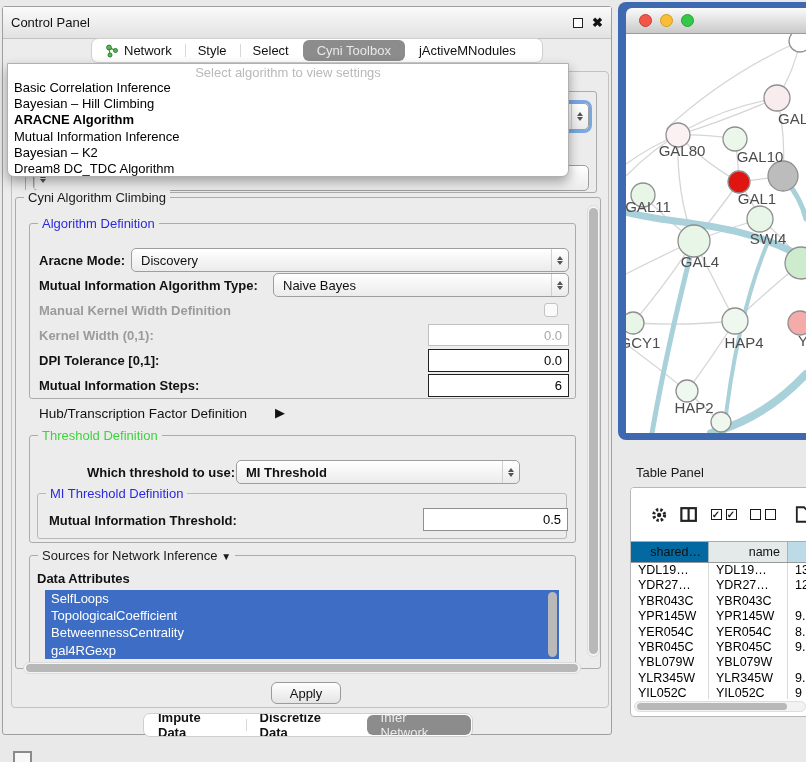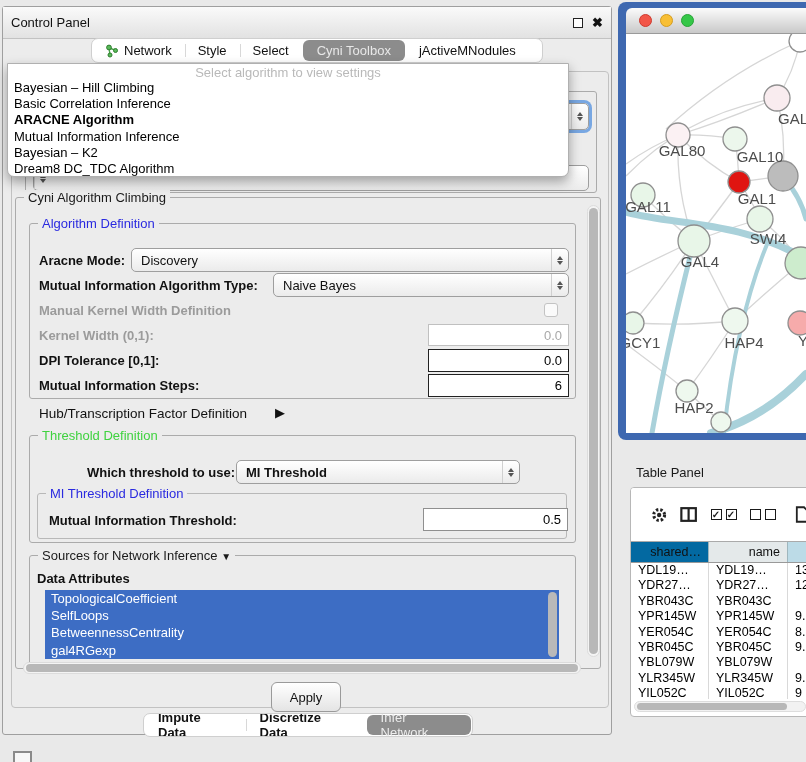--- a/index.html
+++ b/index.html
@@ -69,21 +69,21 @@
   .attr-item { color:#fff; font-size:13px; height:17.2px; line-height:17.2px; padding-left:6px; white-space:nowrap; }
   .list-vscroll { position:absolute; right:2px; top:2px; width:9px; bottom:2px; background:#b9b9b9; border-radius:5px; }
 
   .v-scrollbar { position:absolute; left:584px; top:198px; width:13px; height:452px;
     background:#f4f4f4; border:1px solid #dcdcdc; border-radius:7px; }
   .v-scrollbar .thumb { position:absolute; left:1px; right:1px; top:2px; bottom:2px; background:#b8b8b8; border-radius:6px; }
   .h-scrollbar { position:absolute; left:20px; top:655px; width:558px; height:12px;
     background:#f4f4f4; border:1px solid #dcdcdc; border-radius:6px; }
   .h-scrollbar .thumb { position:absolute; top:1px; bottom:1px; left:2px; right:2px; background:#b8b8b8; border-radius:6px; }
 
-  .apply-button { position:absolute; left:268px; top:675px; width:70px; height:30px;
+  .apply-button { position:absolute; left:268px; top:675px; width:70px; height:22px;
     background:linear-gradient(#ffffff,#e4e4e4); border:1px solid #9a9a9a; border-radius:6px;
     font-size:13px; color:#111; display:flex; align-items:center; justify-content:center; }
 
   .bottom-tabbar { position:absolute; left:140px; top:706px; width:330px; height:24px;
     background:#fff; border:1px solid #cfcfcf; border-radius:7px; display:flex; overflow:hidden; }
   .bottom-tab { display:flex; align-items:center; padding:0 14px; font-size:13px; font-weight:bold; color:#111; position:relative; }
   .bottom-tab + .bottom-tab::before { content:""; position:absolute; left:0; top:5px; bottom:5px; width:1px; background:#d8d8d8; }
   .bottom-tab.selected { background:#8c8c8c; color:#ededed; border-radius:6px; margin:1px; font-weight:normal; }
   .bottom-tab.selected::before { display:none; }
 
@@ -173,22 +173,22 @@
     </div>
     <div class="combo combo-hidden2">
       <span class="combo-stepper">
           <span class="tri-up"></span>
           <span class="tri-down"></span>
         </span>
     </div>
 
     <div class="algo-popup">
       <div class="popup-placeholder">Select algorithm to view settings</div>
+      <div class="popup-item">Basic Correlation Inference</div>
       <div class="popup-item">Bayesian – Hill Climbing</div>
-      <div class="popup-item">Basic Correlation Inference</div>
       <div class="popup-item selected">ARACNE Algorithm</div>
       <div class="popup-item">Mutual Information Inference</div>
       <div class="popup-item">Bayesian – K2</div>
       <div class="popup-item">Dream8 DC_TDC Algorithm</div>
     </div>
 
     <div class="groupbox" style="left:12px; top:190px; width:586px; height:472px;">
       <span class="group-title gt-black">Cyni Algorithm Climbing</span>
     </div>
 
@@ -241,22 +241,22 @@
     <div class="tfield" style="left:420px; top:501px; width:145px; height:23px; border-width:1px; border-color:#8f8f8f;">0.5</div>
 
     <div class="groupbox" style="left:26px; top:548px; width:547px; height:112px;">
       <span class="group-title gt-black">
         <span>Sources for Network Inference</span>
         <span style="font-size:10px;">▼</span>
       </span>
     </div>
     <span class="lbl" style="left:34px; top:564px;">Data Attributes</span>
     <div class="attr-list">
+      <div class="attr-item">SelfLoops</div>
       <div class="attr-item">TopologicalCoefficient</div>
-      <div class="attr-item">SelfLoops</div>
       <div class="attr-item">BetweennessCentrality</div>
       <div class="attr-item">gal4RGexp</div>
       <div class="list-vscroll"></div>
     </div>
 
     <div class="v-scrollbar">
         <div class="thumb"></div>
       </div>
     <div class="h-scrollbar">
         <div class="thumb"></div>

